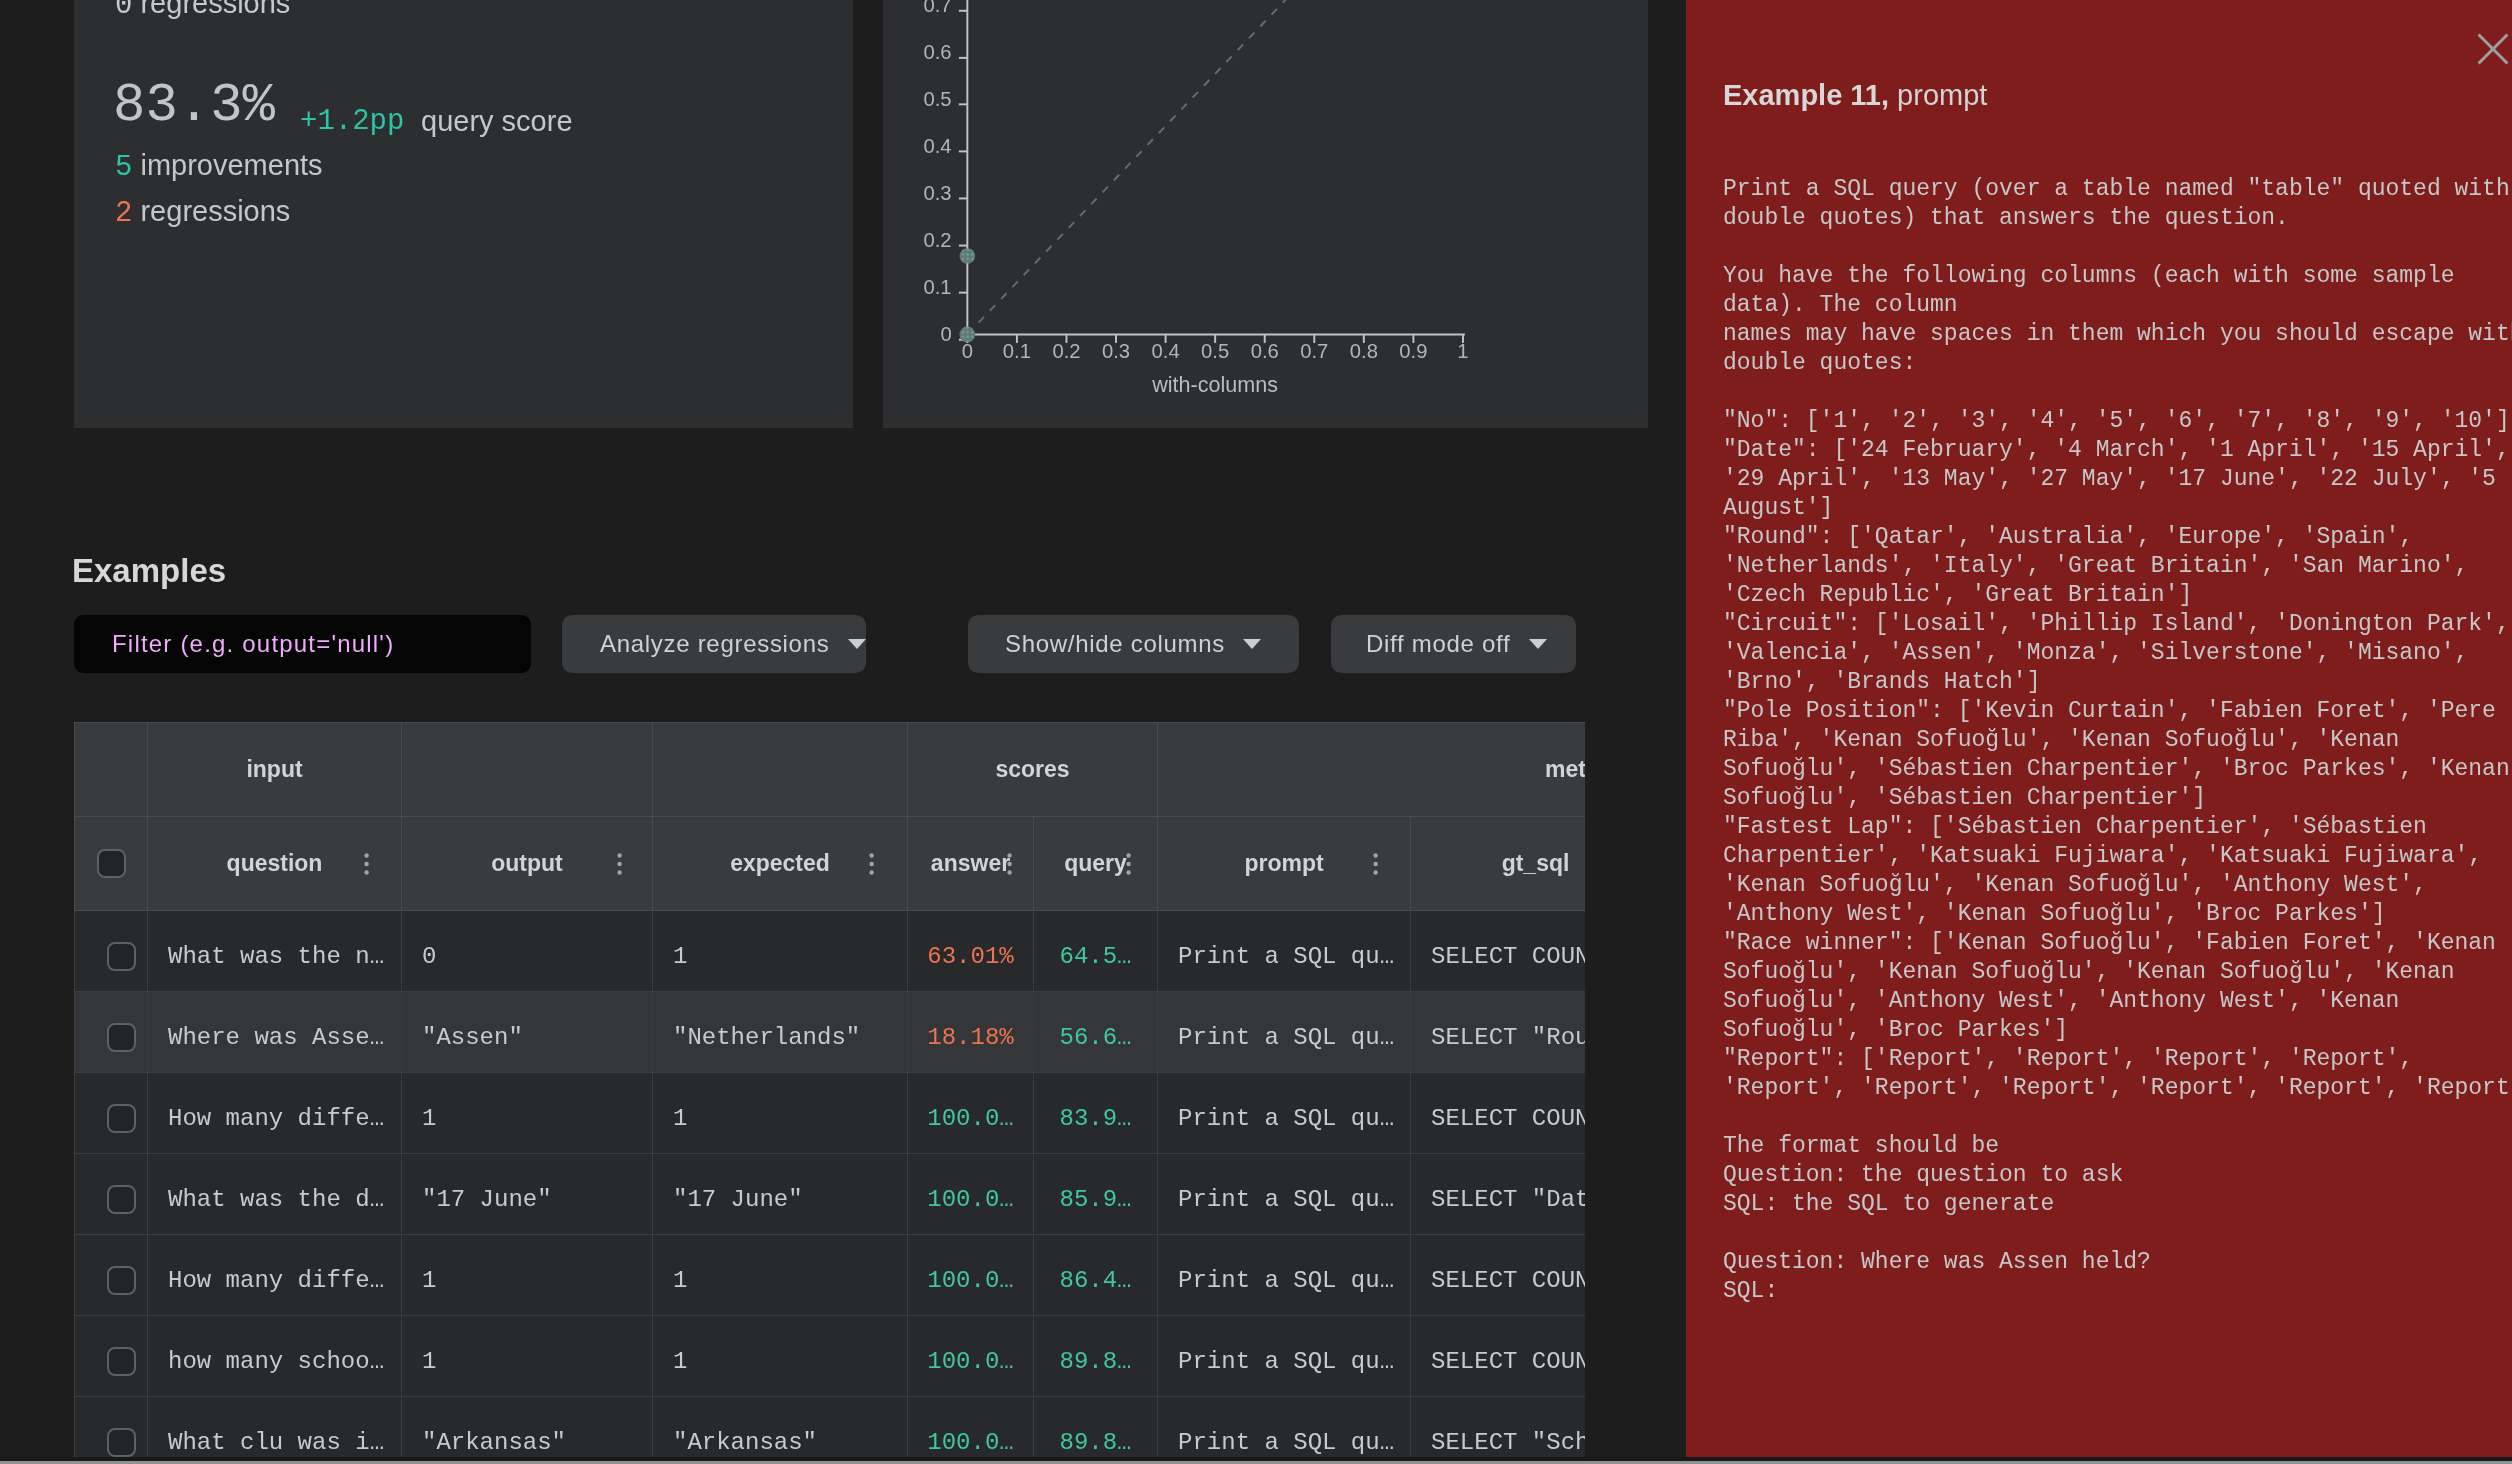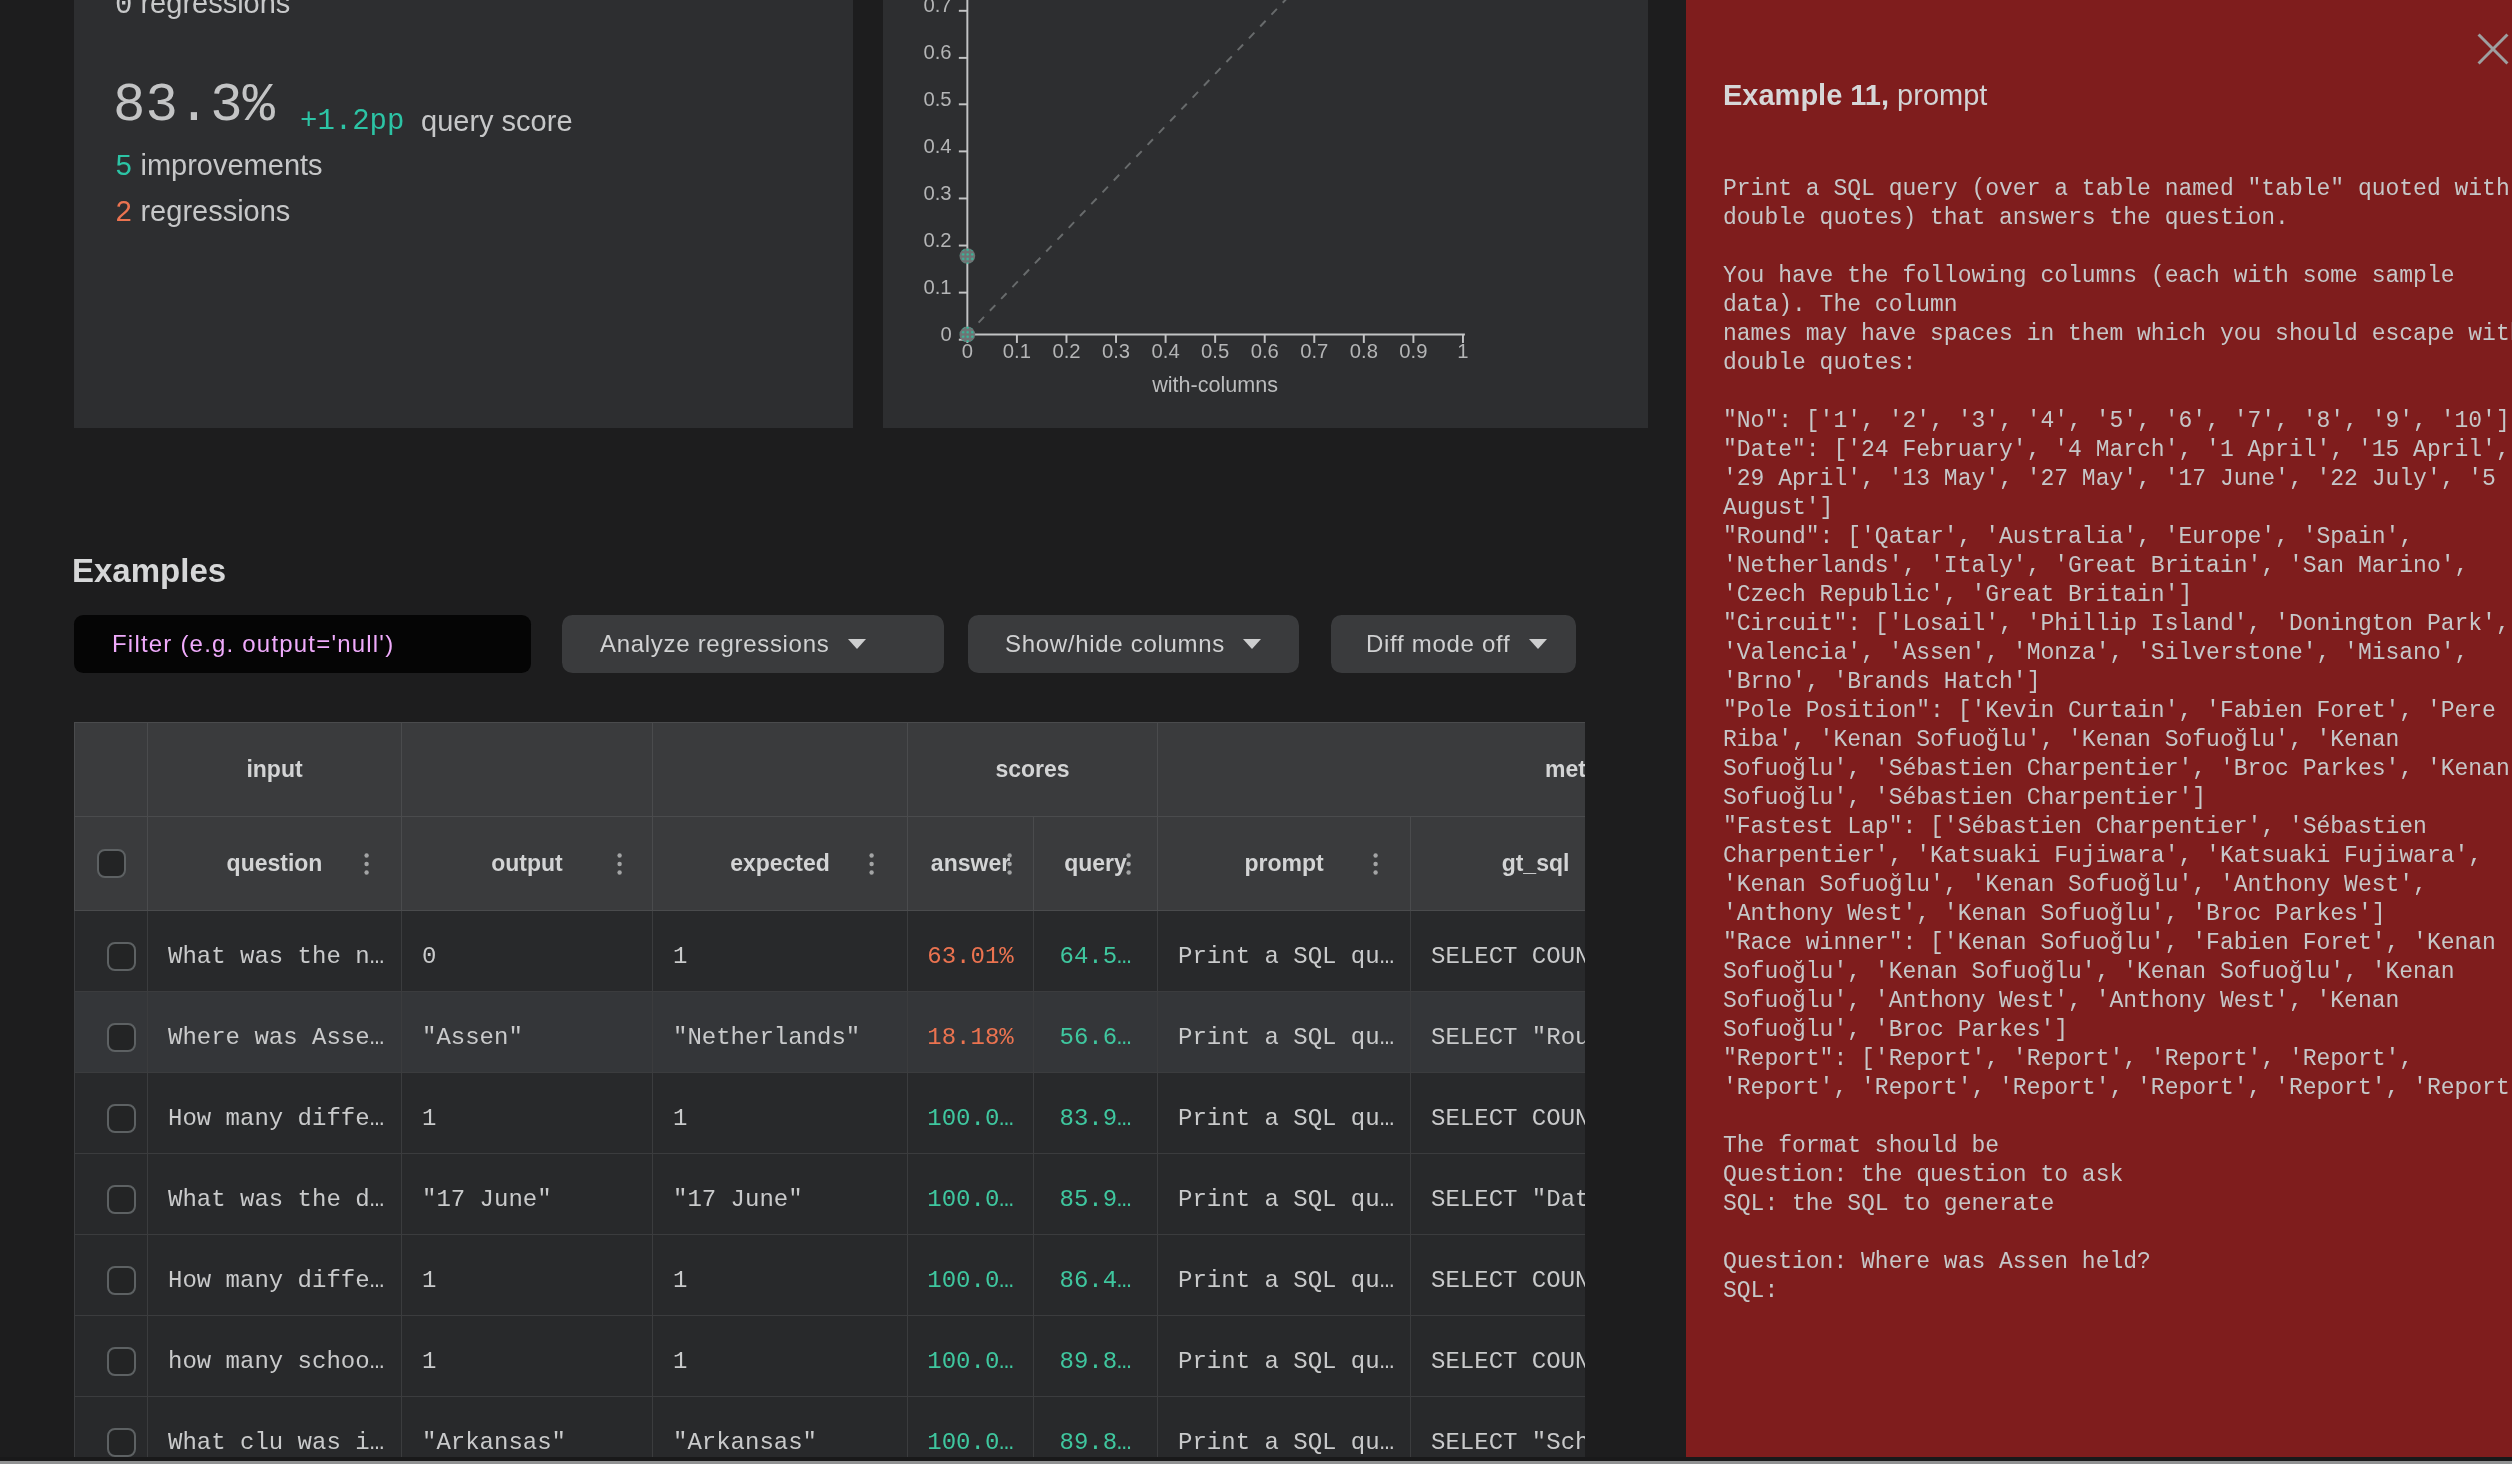--- a/index.html
+++ b/index.html
@@ -25,21 +25,21 @@
   
   #hexamples { position:absolute; left:72px; top:533px; font-size:33px; line-height:33px;
                font-weight:bold; color:#d6d7d8;margin-top:21px; }
   #filter { position:absolute; left:74px; top:615px; width:457px; height:58px; background:#050505;
             border-radius:9.2px; color:#f0abfc; font-size:24px; letter-spacing:1.2px; line-height:58px; padding-left:38px; }
   .btn { position:absolute; top:615px; height:58px; background:#3a3b3d; border-radius:10.5px;
          color:#d0d1d2; font-size:24px; letter-spacing:0.7px; line-height:58px; text-align:left; }
   .caret { display:inline-block; width:0; height:0; border-left:9.2px solid transparent;
            border-right:9.2px solid transparent; border-top:10.5px solid #cdcecf;
            vertical-align:middle; margin-left:18.3px; margin-bottom:3.9px; }
-  #b1 { left:562px;  width:382px; padding-left:38px; }
+  #b1 { left:562px;  width:304px; padding-left:38px; }
   #b2 { left:968px; width:331px; padding-left:37px; }
   #b3 { left:1331px; width:245px; padding-left:35px; }
 
   
   #tablewrap { position:absolute; left:74px; top:722px; width:1511px; height:893px; overflow:hidden; }
   table { border-collapse:collapse; table-layout:fixed; width:1587px; }
   col.c0 {width:73px;} col.c1 {width:254px;} col.c2 {width:251px;} col.c3 {width:255px;}
   col.c4 {width:126px;} col.c5 {width:124px;} col.c6 {width:253px;} col.c7 {width:250px;}
   th, td { border:1.3px solid #3b3c3e; overflow:hidden; white-space:nowrap; }
   thead th { background:#3a3b3d; border-color:#4a4b4d; color:#d3d4d5; font-size:23px; font-weight:bold; }

